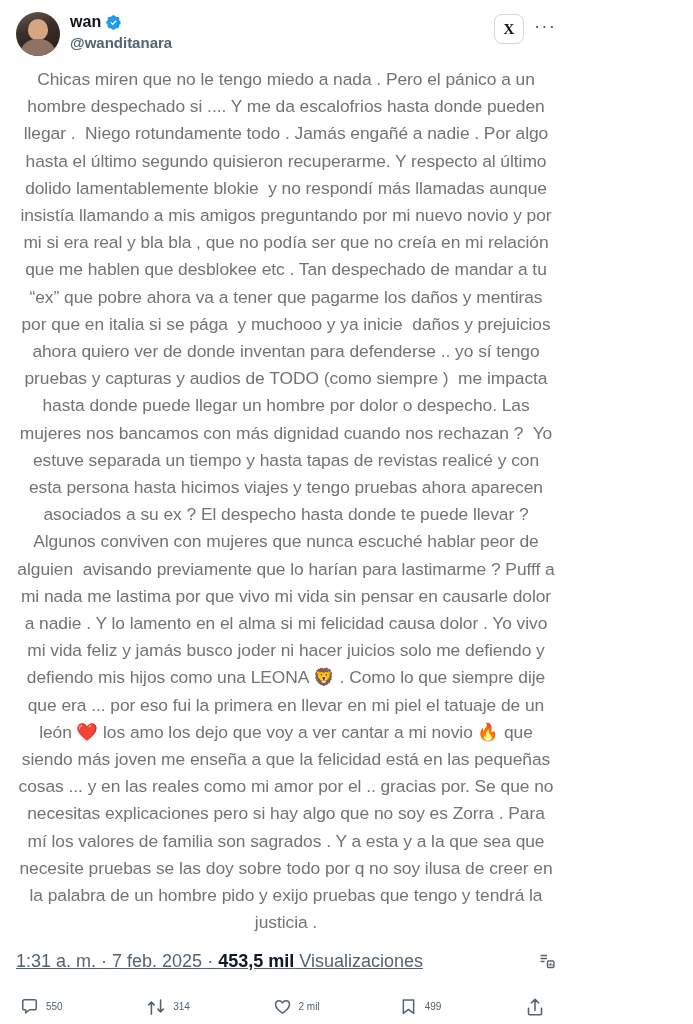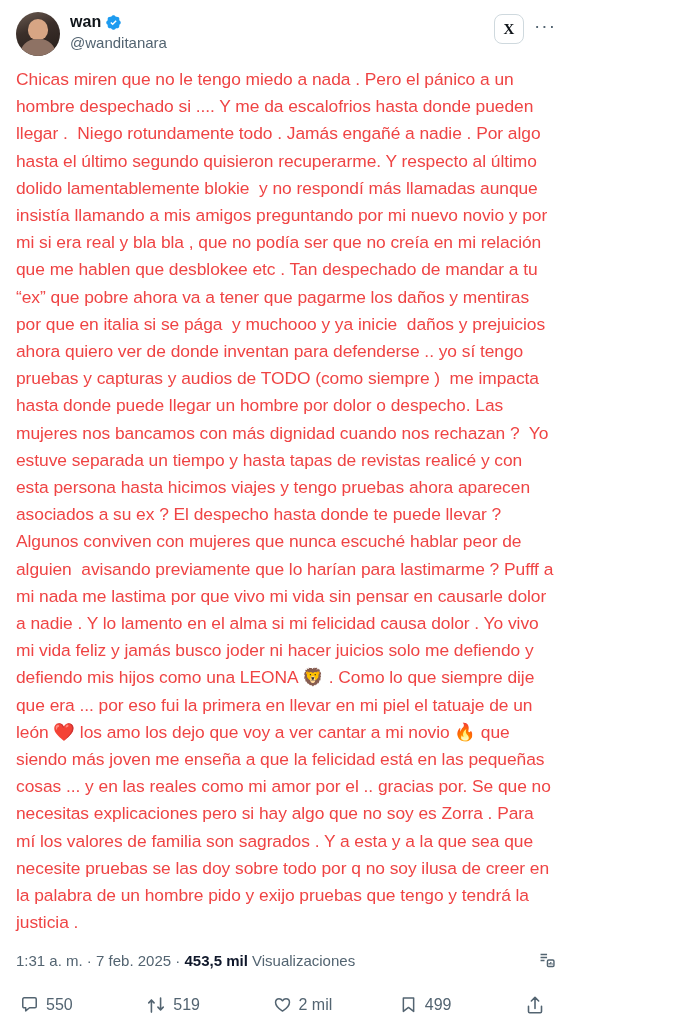--- a/index.html
+++ b/index.html
@@ -75,20 +75,21 @@
   .verified {
     width: 17px;
     height: 17px;
     display: inline-block;
     line-height: 0;
   }
   .handle {
     font-size: 15px;
     color: #536471;
     margin-top: 3px;
+    font-weight: bold;
   }
   .header-right {
     margin-left: auto;
     display: flex;
     align-items: center;
     gap: 10px;
     padding-top: 2px;
   }
   .logo-box {
     width: 30px;
@@ -107,33 +108,35 @@
     color: #536471;
     font-size: 19px;
     line-height: 10px;
     letter-spacing: 1px;
     padding-bottom: 6px;
   }
   
   .body-text {
     font-size: 17.4px;
     line-height: 27.2px;
-    color: #ef4444;
+    color: #737373;
     white-space: pre-wrap;
     word-wrap: break-word;
     letter-spacing: -0.05px;
     margin-bottom: 14px;
+    text-align: center;
   }
   
   .meta-row {
     display: flex;
     align-items: center;
-    font-size: 15px;
+    font-size: 18px;
     color: #536471;
     padding-bottom: 12px;
+    text-decoration: underline;
   }
   .meta-text { white-space: pre; }
   .meta-strong {
     color: #0f172a;
     font-weight: bold;
   }
   .meta-icon {
     margin-left: auto;
     color: #536471;
     display: flex;
@@ -152,21 +155,21 @@
     color: #536471;
     font-size: 14px;
   }
   .action {
     display: flex;
     align-items: center;
     gap: 7px;
     width: 140px;
   }
   .action.last { width: auto; margin-left: auto; }
-  .action-count { font-size: 16px; color: #536471; text-align: center; }
+  .action-count { font-size: 10px; color: #536471; text-align: center; }
   svg { display: block; }
 </style>
 </head>
 <body>
 
 <div class="tweet">
 
   <div class="header">
     <div class="avatar"></div>
 
@@ -219,21 +222,21 @@
       </span>
       <span class="action-count">550</span>
     </div>
 
     <div class="action">
       <span>
         <svg width="20" height="20" viewBox="0 0 24 24" aria-hidden="true">
           <path fill="none" stroke="#536471" stroke-width="1.9" stroke-linecap="round" stroke-linejoin="round" d="M6.5 20.5V6.2M6.5 6.2L3.3 9.5M6.5 6.2l3.2 3.3M17.5 3.5v14.3M17.5 17.8l3.2-3.3M17.5 17.8l-3.2-3.3"></path>
         </svg>
       </span>
-      <span class="action-count">519</span>
+      <span class="action-count">314</span>
     </div>
 
     <div class="action">
       <span>
         <svg width="19" height="19" viewBox="0 0 24 24" aria-hidden="true">
           <path fill="none" stroke="#536471" stroke-width="1.9" stroke-linejoin="round" d="M12 20.3S3.2 14.9 3.2 9.1c0-2.6 2-4.5 4.4-4.5 1.8 0 3.4 1.1 4.4 2.7 1-1.6 2.6-2.7 4.4-2.7 2.4 0 4.4 1.9 4.4 4.5 0 5.8-8.8 11.2-8.8 11.2z"></path>
         </svg>
       </span>
       <span class="action-count">2 mil</span>
     </div>

